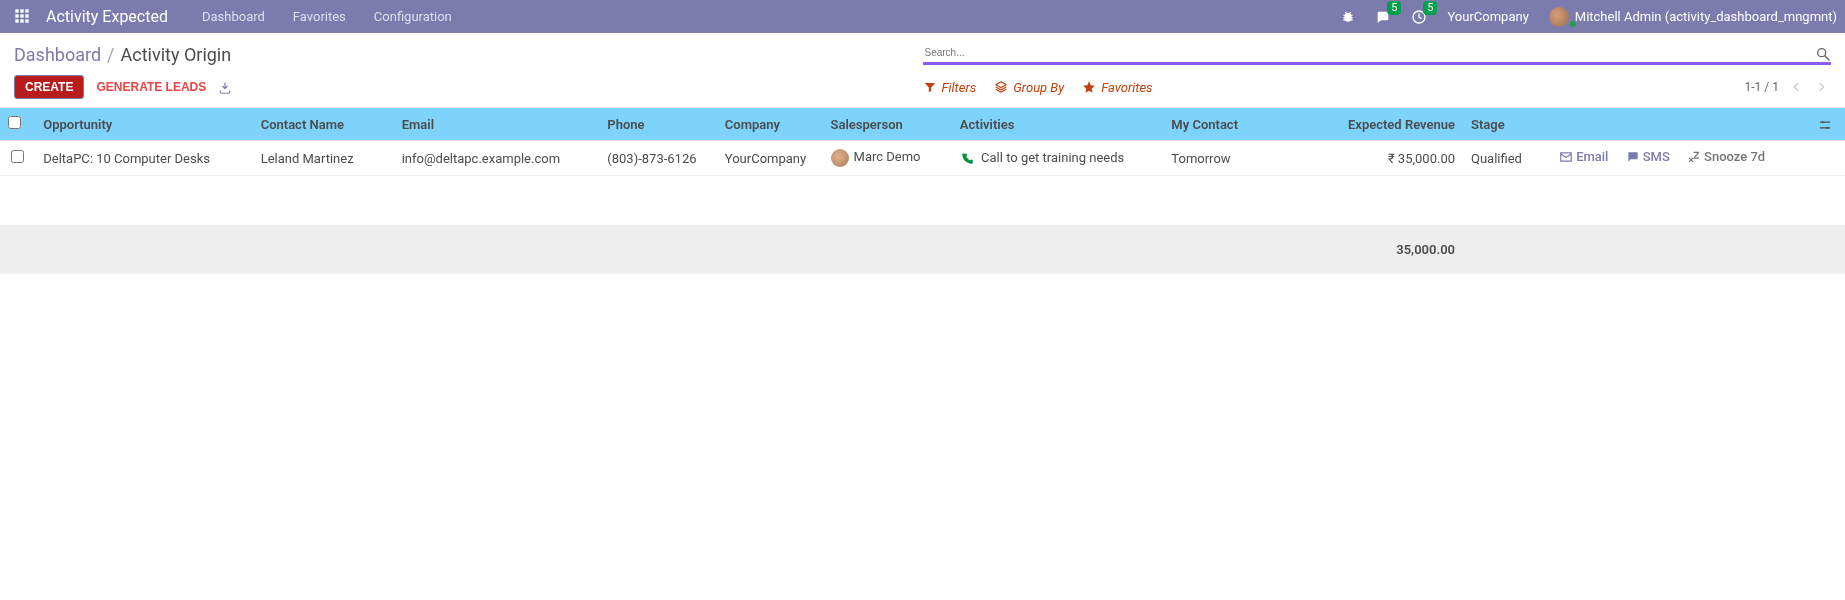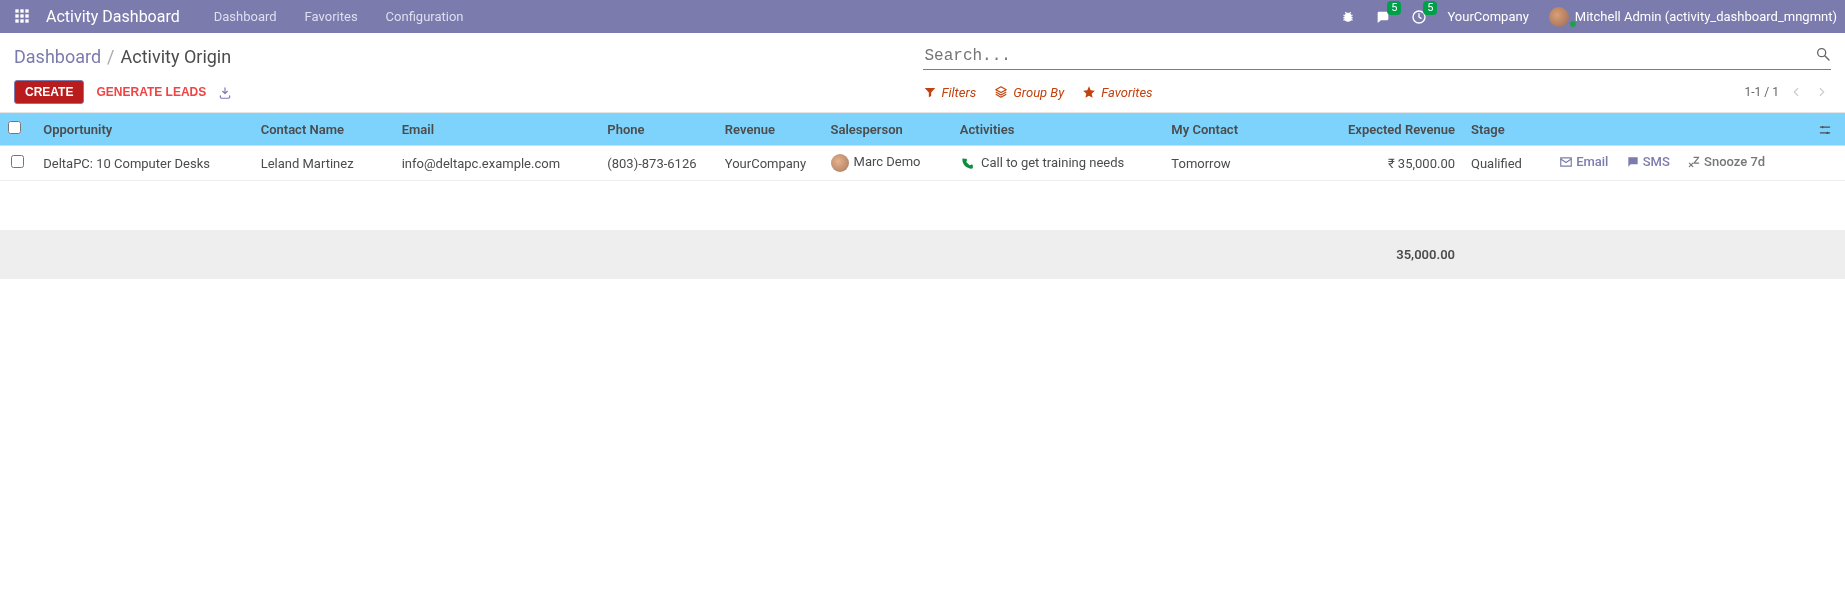--- a/index.html
+++ b/index.html
@@ -42,22 +42,22 @@
     border-bottom: 1px solid #e5e5e5;
     row-gap: 10px;
   }
   .breadcrumbs { font-size: 18px; display: flex; align-items: center; gap: 6px; }
   .breadcrumbs .crumb-link { color: #7C7BAD; cursor: pointer; }
   .breadcrumbs .sep { color: #aaa; }
   .breadcrumbs .crumb-active { color: #4c4c4c; }
 
   .search-wrap { position: relative; display:flex; align-items:center;}
   .search-input {
-    width: 100%; border: none; border-bottom: 1px solid #8b5cf6; padding: 4px 24px 4px 2px;
-    font-size: 16px; outline: none; background: transparent; font-family: Liberation Mono, monospace;
+    width: 100%; border: none; border-bottom: 3px solid #8b5cf6; padding: 4px 24px 4px 2px;
+    font-size: 10px; outline: none; background: transparent;
   }
   .search-icon { position: absolute; right: 0; top: 2px; color: #666; }
 
   .left-buttons { display: flex; align-items: center; gap: 10px; }
   .btn-primary {
     background: #b91c1c; color: #fff; border: 1px solid #7C7BAD;
     padding: 4px 10px; font-size: 12px; font-weight: 600; cursor: pointer; border-radius: 3px;
   }
   .btn-link { color: #ef4444; font-size: 12px; font-weight: 700; cursor: pointer; background:none; border:none; padding: 4px 2px; text-align: right;}
   .download-icon { color: #7C7BAD; cursor: pointer; }
@@ -109,21 +109,21 @@
         <rect x="9.5" y="2" width="5" height="5"></rect>
         <rect x="17" y="2" width="5" height="5"></rect>
         <rect x="2" y="9.5" width="5" height="5"></rect>
         <rect x="9.5" y="9.5" width="5" height="5"></rect>
         <rect x="17" y="9.5" width="5" height="5"></rect>
         <rect x="2" y="17" width="5" height="5"></rect>
         <rect x="9.5" y="17" width="5" height="5"></rect>
         <rect x="17" y="17" width="5" height="5"></rect>
       </svg>
   </span>
-  <span class="brand">Activity Dashboard</span>
+  <span class="brand">Activity Expected</span>
   <span class="menu-item">Dashboard</span>
   <span class="menu-item">Favorites</span>
   <span class="menu-item">Configuration</span>
   <span class="spacer"></span>
 
   <span class="right-item">
     <svg class="ic" viewBox="0 0 24 24">
         <path d="M20 8h-2.8a7 7 0 0 0-1.4-1.9l1.6-1.6-1.4-1.4-2 2A6.9 6.9 0 0 0 12 4.5c-.7 0-1.4.1-2 .3l-2-2L6.6 4.2l1.6 1.6A7 7 0 0 0 6.8 8H4v2h2.1a7 7 0 0 0-.1 1v1H4v2h2v1c0 .3 0 .7.1 1H4v2h2.8a7 7 0 0 0 10.4 0H20v-2h-2.1c.1-.3.1-.7.1-1v-1h2v-2h-2v-1c0-.3 0-.7-.1-1H20V8z"></path>
       </svg>
   </span>
@@ -236,21 +236,21 @@
     <col style="width:220px">
     <col style="width:30px">
   </colgroup>
   <thead>
     <tr>
       <th class="col-check"><input type="checkbox" style=""></th>
       <th>Opportunity</th>
       <th>Contact Name</th>
       <th>Email</th>
       <th>Phone</th>
-      <th>Revenue</th>
+      <th>Company</th>
       <th>Salesperson</th>
       <th>Activities</th>
       <th>My Contact</th>
       <th style="text-align:right">Expected Revenue</th>
       <th>Stage</th>
       <th></th>
       <th class="filter-toggle">
         <svg class="ic" viewBox="0 0 24 24">
             <circle cx="8" cy="7" r="2"></circle>
             <circle cx="16" cy="17" r="2"></circle>

